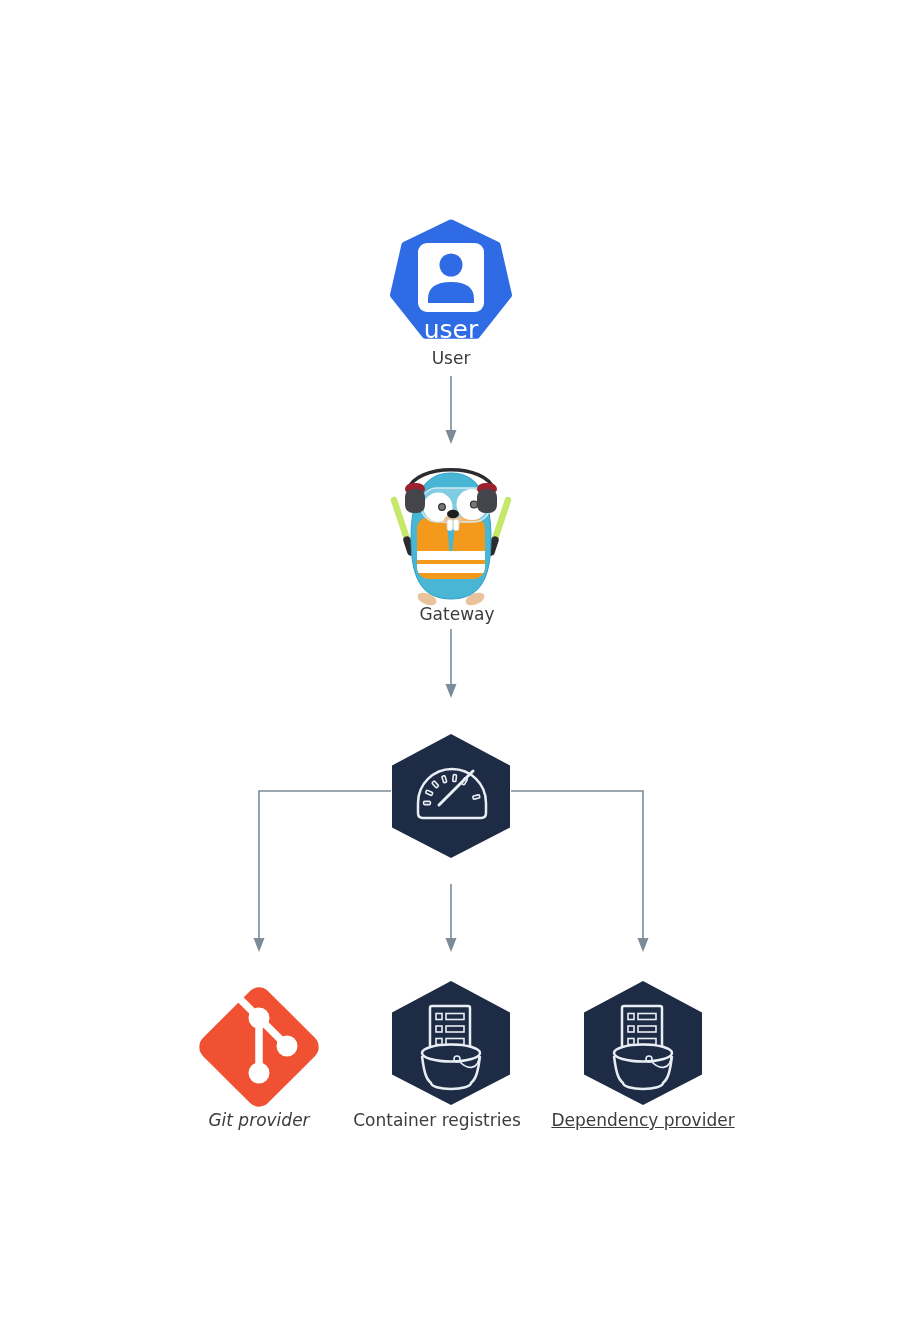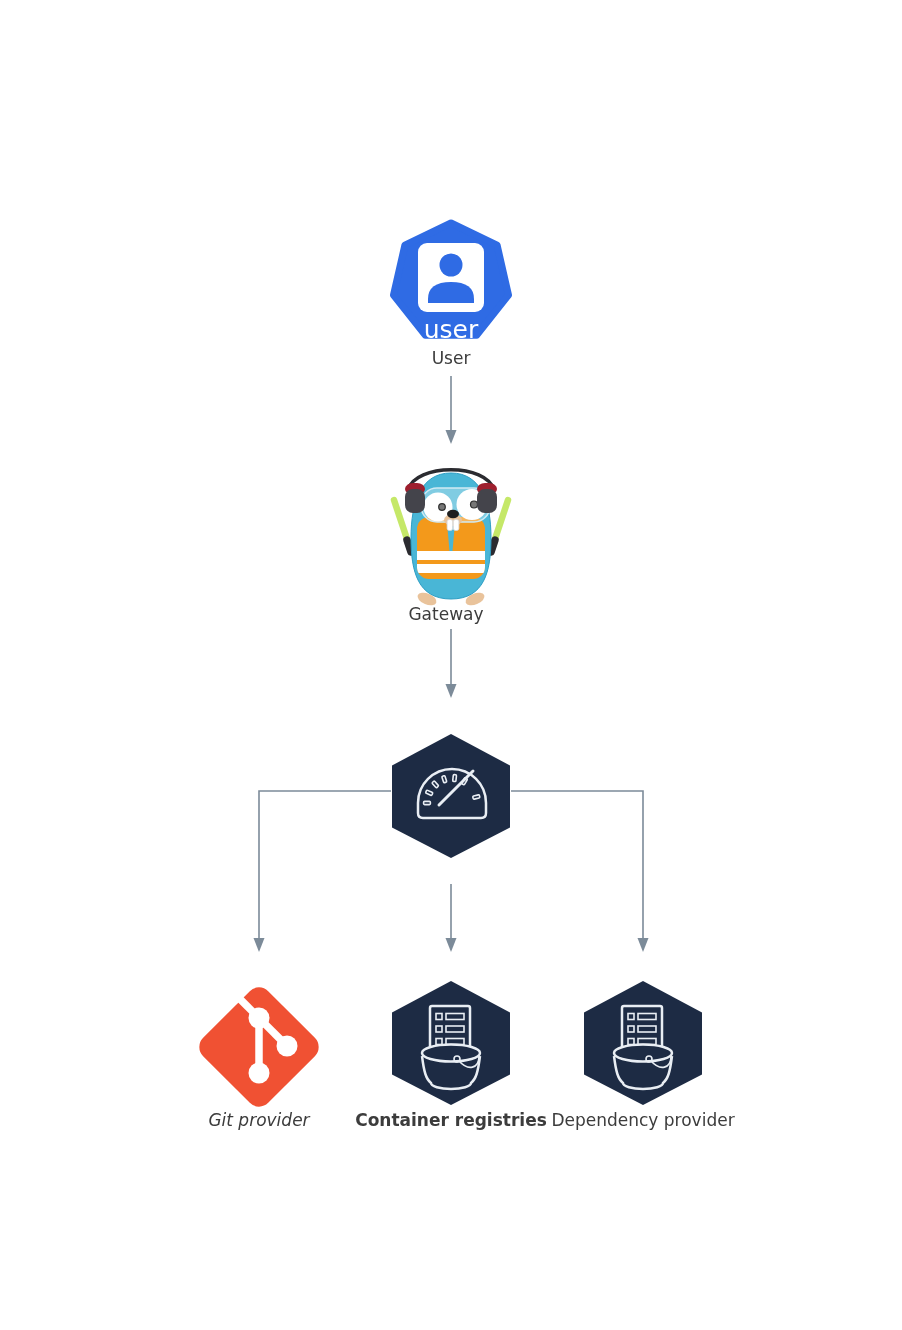--- a/index.html
+++ b/index.html
@@ -90,21 +90,21 @@
       <rect x="56.1" y="59.5" width="5.6" height="11" rx="2.2" style="fill:#fff;stroke:#D8D8D8;stroke-width:0.8"></rect>
       <rect x="62.3" y="59.5" width="5.6" height="11" rx="2.2" style="fill:#fff;stroke:#D8D8D8;stroke-width:0.8"></rect>
 
       <path d="M17 30 C24 3 96 3 103 30" style="fill:none;stroke:#2B2B30;stroke-width:3.5"></path>
       <rect x="14" y="23" width="20" height="12" rx="8" style="fill:var(--headphone-red,#9E1F2E)"></rect>
       <rect x="14" y="29" width="20" height="24" rx="8" style="fill:var(--headphone-dark,#44444B)"></rect>
       <rect x="86" y="23" width="20" height="12" rx="8" style="fill:var(--headphone-red,#9E1F2E)"></rect>
       <rect x="86" y="29" width="20" height="24" rx="8" style="fill:var(--headphone-dark,#44444B)"></rect>
     </svg>
   </div>
-  <div class="node-label" style="left:346px;top:602px;width:200px;">Gateway</div>
+  <div class="node-label" style="left:357px;top:602px;width:200px;">Gateway</div>
 
   <div class="node" style="left:391px;top:733px;">
     <svg width="120" height="126" viewBox="0 0 120 126">
       <polygon class="f-navy" points="60,1 119,32.5 119,94.5 60,125 1,94.5 1,32.5"></polygon>
       <g>
         <path class="ic" d="M27 70 A34 34 0 0 1 95 70 L95 80 Q95 85 90 85 L32 85 Q27 85 27 80 Z"></path>
         <rect class="ic-thin" x="34.4" y="66.6" width="3.2" height="6.8" rx="1" transform="rotate(-90 36 70)"></rect>
         <rect class="ic-thin" x="36.6" y="56.4" width="3.2" height="6.8" rx="1" transform="rotate(-66 38.2 59.8)"></rect>
         <rect class="ic-thin" x="42.7" y="48" width="3.2" height="6.8" rx="1" transform="rotate(-42 44.3 51.4)"></rect>
         <rect class="ic-thin" x="51.7" y="42.8" width="3.2" height="6.8" rx="1" transform="rotate(-18 53.3 46.2)"></rect>
@@ -139,35 +139,35 @@
         <rect class="ic-thin" x="55" y="46" width="18" height="6"></rect>
         <rect class="ic-thin" x="45" y="58.5" width="6" height="6"></rect>
         <rect class="ic-thin" x="55" y="58.5" width="18" height="6"></rect>
         <path class="ic-fillnavy" d="M31 76 C33 92 35 99 40 103 A20 6 0 0 0 80 103 C85 99 87 92 89 76"></path>
         <ellipse class="ic-fillnavy" cx="60" cy="73" rx="29" ry="8.5"></ellipse>
         <circle class="ic-thin" cx="66" cy="79" r="3"></circle>
         <path class="ic-thin" d="M68 81 C77 91 88 89 88 76"></path>
       </g>
     </svg>
   </div>
-  <div class="node-label" style="left:331px;top:1108px;width:240px;font-weight:bold;">Container registries</div>
+  <div class="node-label" style="left:317px;top:1108px;width:240px;">Container registries</div>
 
   <div class="node" style="left:583px;top:980px;">
     <svg width="120" height="126" viewBox="0 0 120 126">
       <polygon class="f-navy" points="60,1 119,32.5 119,94.5 60,125 1,94.5 1,32.5"></polygon>
       <g>
         <rect class="ic-fillnavy" x="39" y="26" width="40" height="52" rx="2"></rect>
         <rect class="ic-thin" x="45" y="33.5" width="6" height="6"></rect>
         <rect class="ic-thin" x="55" y="33.5" width="18" height="6"></rect>
         <rect class="ic-thin" x="45" y="46" width="6" height="6"></rect>
         <rect class="ic-thin" x="55" y="46" width="18" height="6"></rect>
         <rect class="ic-thin" x="45" y="58.5" width="6" height="6"></rect>
         <rect class="ic-thin" x="55" y="58.5" width="18" height="6"></rect>
         <path class="ic-fillnavy" d="M31 76 C33 92 35 99 40 103 A20 6 0 0 0 80 103 C85 99 87 92 89 76"></path>
         <ellipse class="ic-fillnavy" cx="60" cy="73" rx="29" ry="8.5"></ellipse>
         <circle class="ic-thin" cx="66" cy="79" r="3"></circle>
         <path class="ic-thin" d="M68 81 C77 91 88 89 88 76"></path>
       </g>
     </svg>
   </div>
-  <div class="node-label" style="left:523px;top:1108px;width:240px;">Dependency provider</div>
+  <div class="node-label" style="left:523px;top:1108px;width:240px;text-decoration:underline;">Dependency provider</div>
 
 </div>
 
 </body></html>

